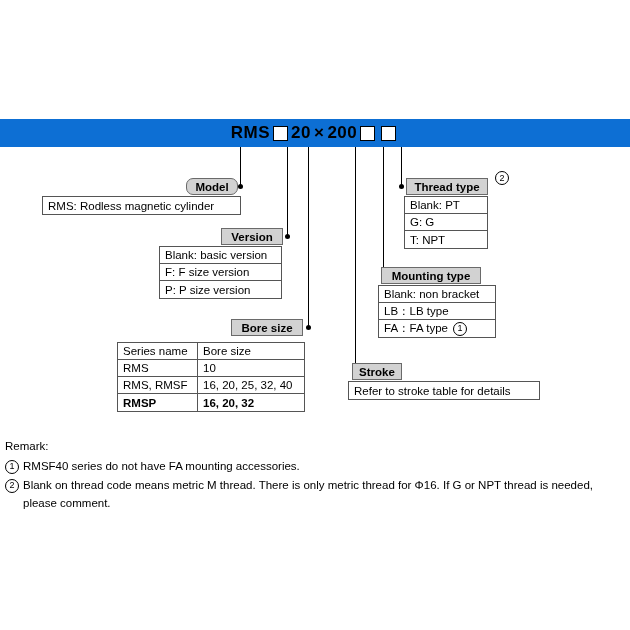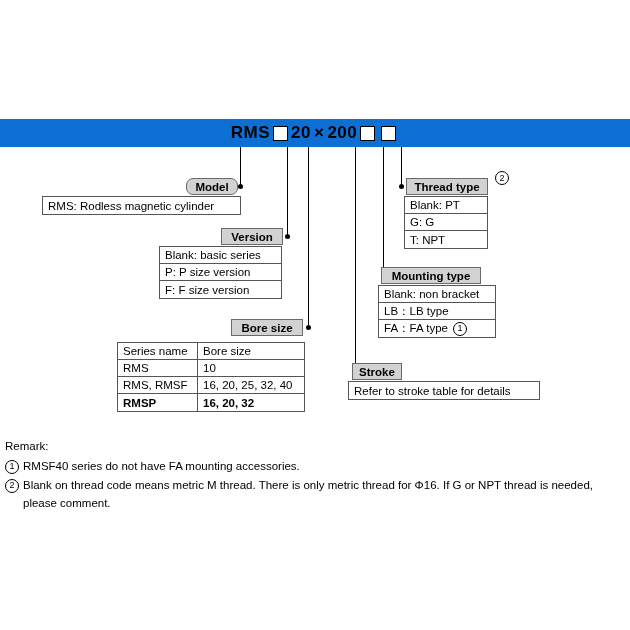--- a/index.html
+++ b/index.html
@@ -213,27 +213,27 @@
     <div class="row" style="height:17px;">
       <span>RMS: Rodless magnetic cylinder</span>
     </div>
   </div>
 
   <div class="hdr" style="left:221px; top:228px; width:62px;">
     <span>Version</span>
   </div>
   <div class="box" style="left:159px; top:246px; width:123px; height:53px;">
     <div class="row">
-      <span>Blank: basic series</span>
+      <span>Blank: basic version</span>
+    </div>
+    <div class="row">
+      <span>F: F size version</span>
     </div>
     <div class="row">
       <span>P: P size version</span>
-    </div>
-    <div class="row">
-      <span>F: F size version</span>
     </div>
   </div>
 
   <div class="hdr" style="left:231px; top:319px; width:72px;">
     <span>Bore size</span>
   </div>
   <div class="tbl" style="left:117px; top:342px; width:188px; height:70px;">
     <div class="trow">
       <div class="tc1">Series name</div>
       <div class="tc2">Bore size</div>

